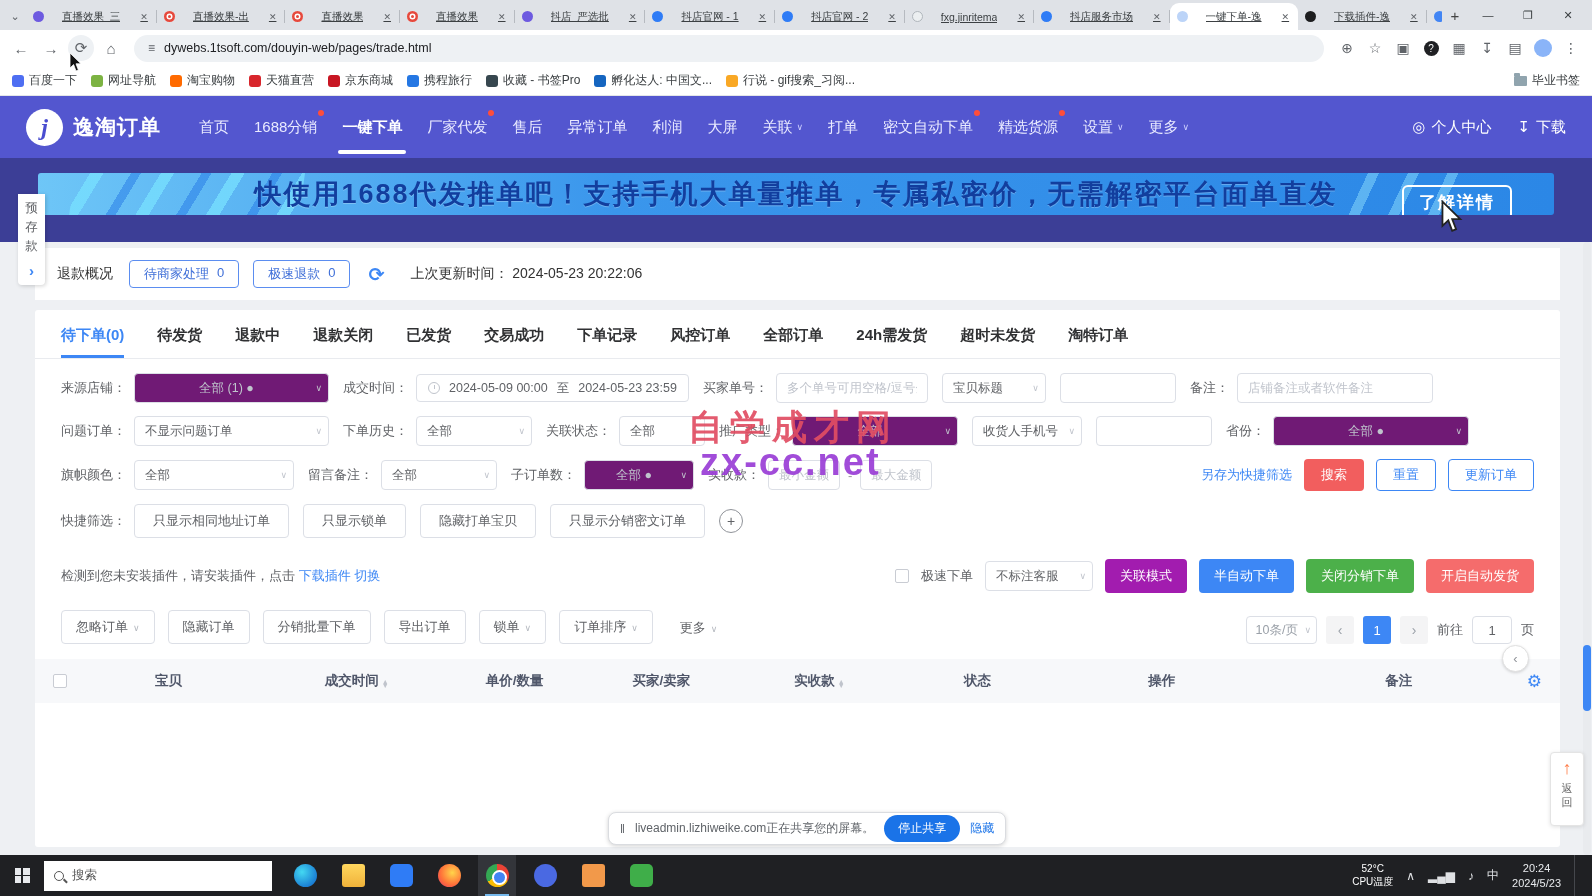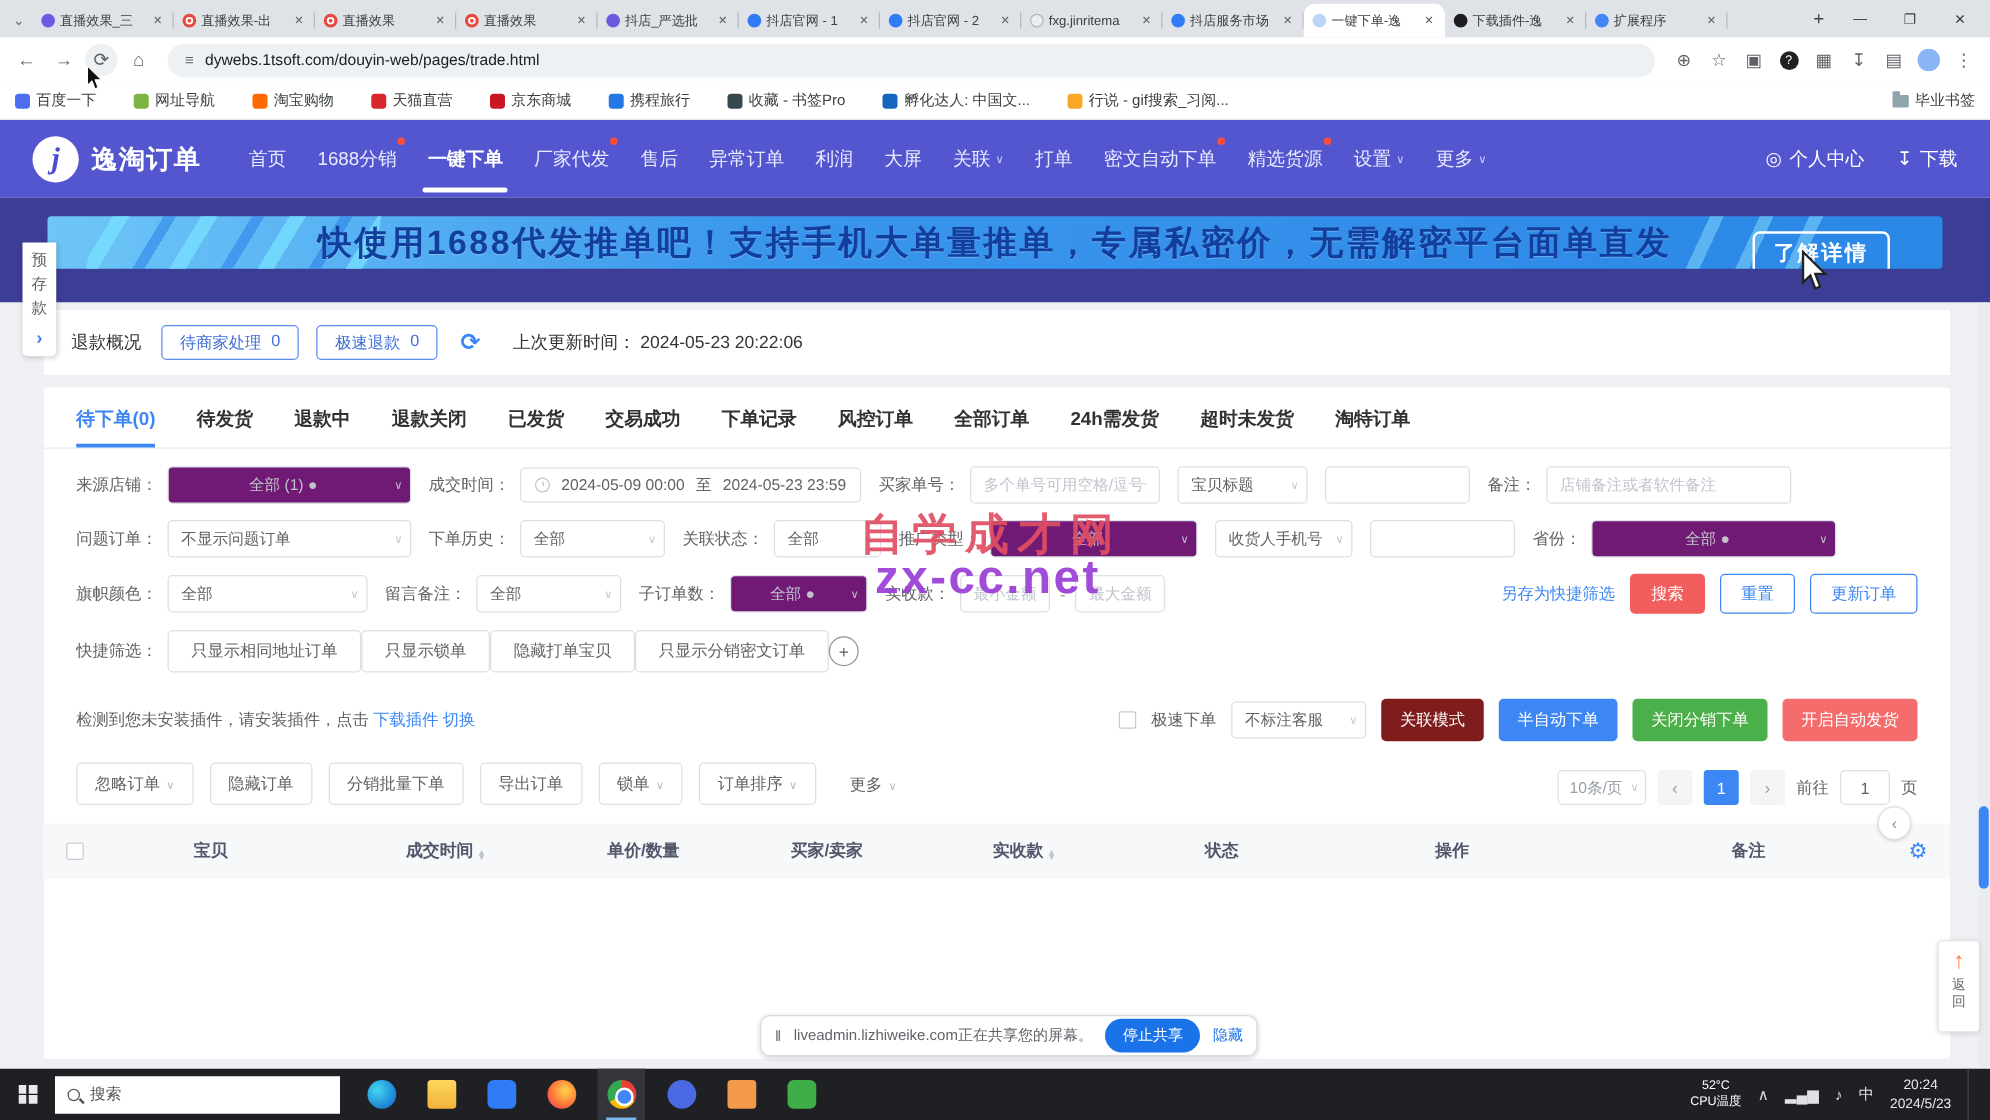--- a/index.html
+++ b/index.html
@@ -9,21 +9,21 @@
     font-family: "Liberation Sans", "DejaVu Sans", sans-serif;
     background:#eef0f3;
     overflow:hidden;
     font-size:13px;
     color:#333;
   }
   
   .tabstrip { position:absolute; top:0; left:0; width:100%; height:30px; background:#dfe2e7; display:flex; align-items:flex-end; padding:0 4px; }
   .tsearch { width:22px; text-align:center; color:#5f6368; font-size:11px; padding-bottom:7px; }
   .tabs { display:flex; flex:1; height:28px; align-items:flex-end; overflow:hidden; }
-  .tab { flex:0 0 113px; height:27px; display:flex; align-items:center; gap:4px; padding:0 7px; border-radius:9px 9px 0 0; font-size:10.5px; color:#3c4043; position:relative; }
+  .tab { flex:0 0 113px; height:27px; display:flex; align-items:center; gap:18px; padding:0 7px; border-radius:9px 9px 0 0; font-size:10.5px; color:#3c4043; position:relative;text-decoration:underline; }
   .tab:not(.active)::after { content:""; position:absolute; right:0; top:7px; bottom:7px; width:1px; background:#b6bac0; }
   .tab.active { background:#fff;justify-content:space-between; }
   .tab .fav { width:11px; height:11px; flex:none; border-radius:50%; }
   .fav-purple-app { background:#6d5ae0; }
   .fav-red-app { background:#e5493d; box-shadow:inset 0 0 0 2.5px #e5493d, inset 0 0 0 4px #fff; }
   .fav-blue-doc { background:#2f7cf6; border-radius:3px; }
   .fav-gray-doc { background:#eceff1; border:1px solid #b0b6bc; border-radius:2px; }
   .fav-light-doc { background:#bcd4f8; border-radius:3px; }
   .fav-black-app { background:#1d1d1f; }
   .fav-puzzle { background:#4285f4; border-radius:2px; }
@@ -107,21 +107,21 @@
   .inp::placeholder { color:#c0c4cc; }
   .drange { height:28px; border:1px solid #dcdfe6; border-radius:4px; display:flex; align-items:center; gap:9px; padding:0 11px; color:#606266; font-size:12.5px; margin-right:14px; white-space:nowrap; }
   .clock { width:12px; height:12px; border:1px solid #c0c4cc; border-radius:50%; position:relative; flex:none; }
   .clock::after { content:""; position:absolute; left:5px; top:2px; width:1px; height:4px; background:#c0c4cc; }
   .dash { color:#999; margin:0 8px 0 -6px; }
   .r3right { margin-left:auto; display:flex; align-items:center; gap:12px; }
   .linkblue { color:#3d87f5; font-size:13px; text-decoration:none; white-space:nowrap; }
   .btn { border-radius:4px; font-size:13px; padding:7px 17px; white-space:nowrap; border:none; font-family:inherit; }
   .btn-red { background:#f25e5e; color:#fff; }
   .btn-outline { background:#fff; border:1px solid #3d87f5; color:#3d87f5; padding:6px 16px; }
-  .qbtn { border:1px solid #dcdfe6; border-radius:4px; background:#fff; color:#606266; font-size:13px; padding:7px 18px; white-space:nowrap; }
+  .qbtn { border:1px solid #dcdfe6; border-radius:4px; background:#fff; color:#606266; font-size:13px; padding:7px 18px; margin-right:14px; white-space:nowrap; }
   .plus-circle { width:24px; height:24px; border:1px solid #909399; border-radius:50%; color:#606266; display:flex; align-items:center; justify-content:center; font-size:14px; }
   
   .plugrow { display:flex; align-items:center; padding:8px 26px 0; font-size:13px; color:#606266; }
   .plugrow .pright { margin-left:auto; display:flex; align-items:center; gap:12px; }
   .chk { width:14px; height:14px; border:1px solid #c9ccd3; border-radius:2px; background:#fff; }
   .abtn { border-radius:4px; color:#fff; font-size:13px; padding:8px 15px; white-space:nowrap; }
   
   .ltoolbar { display:flex; align-items:flex-end; padding:17px 26px 0; }
   .tbtn { border:1px solid #dcdfe6; border-radius:4px; background:#fff; color:#606266; font-size:13px; padding:7px 14px; margin-right:13px; white-space:nowrap; }
   .tbtn.plain { border:none; }
@@ -276,21 +276,21 @@
     <span class="nav-ic">↧</span>
     <span class="nav-ic">▤</span>
     <span class="nav-ic">
         <span class="avatar-ic"></span>
       </span>
     <span class="nav-ic">⋮</span>
   </div>
 </div>
 
 <div class="bookmarks">
-  <span id="bmlist" style="display:flex;gap:30px;align-items:center;">
+  <span id="bmlist" style="display:flex;gap:14px;align-items:center;">
       <span class="bm">
         <span class="bico" style="background: rgb(78, 110, 242);"></span>
         <span>百度一下</span>
       </span>
       <span class="bm">
         <span class="bico" style="background: rgb(124, 179, 66);"></span>
         <span>网址导航</span>
       </span>
       <span class="bm">
         <span class="bico" style="background: rgb(255, 106, 0);"></span>
@@ -511,21 +511,21 @@
       <span>检测到您未安装插件，请安装插件，点击</span>&nbsp;
       <a href="#" class="linkblue">下载插件</a>&nbsp;
       <a href="#" class="linkblue">切换</a>
       <span class="pright" id="plugright">
           <span class="chk"></span>
           <span>极速下单</span>
           <div class="sel" style="width: 108px; margin-right: 0px;">
             <span>不标注客服</span>
             <span class="car">∨</span>
           </div>
-          <span class="abtn" style="background: #7f1d1d;">关联模式</span>
+          <span class="abtn" style="background: #a21caf;">关联模式</span>
           <span class="abtn" style="background: rgb(61, 135, 245);">半自动下单</span>
           <span class="abtn" style="background: rgb(76, 176, 74);">关闭分销下单</span>
           <span class="abtn" style="background: rgb(245, 108, 108);">开启自动发货</span>
         </span>
     </div>
 
     <div class="ltoolbar" id="ltoolbar">
         <span class="tbtn">忽略订单<span class="caret">∨</span></span>
         <span class="tbtn">隐藏订单</span>
         <span class="tbtn">分销批量下单</span>

